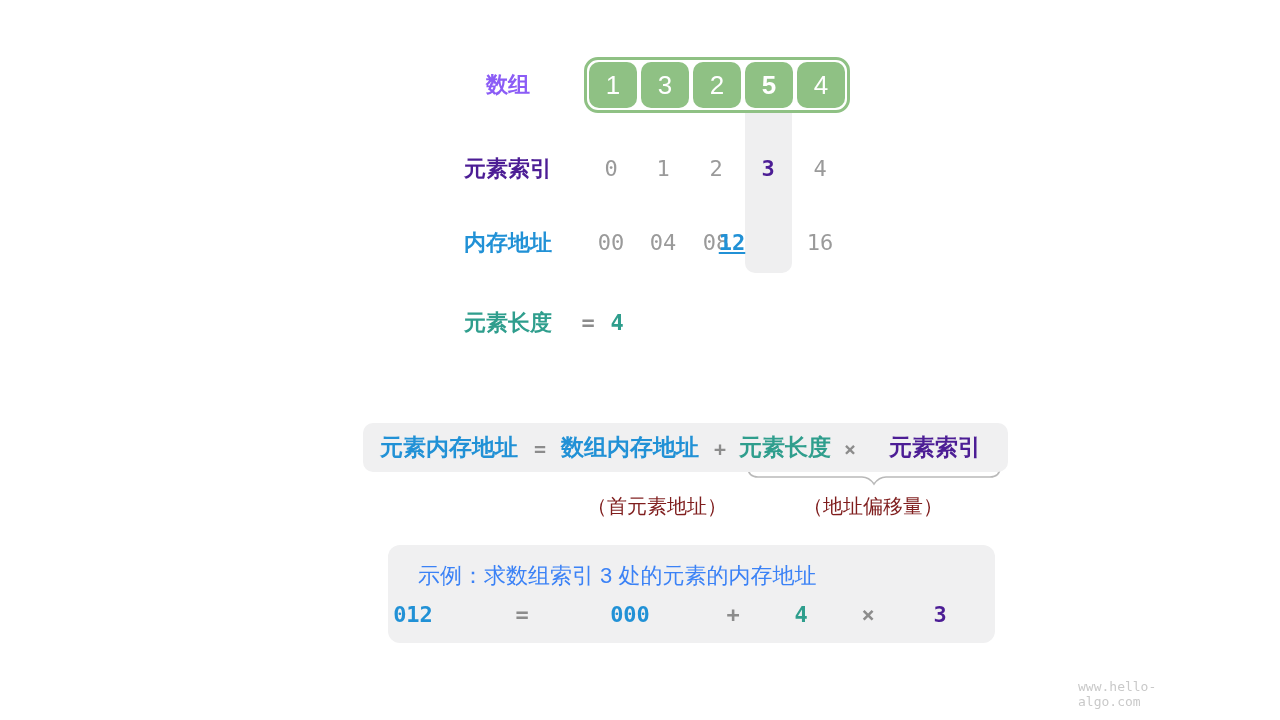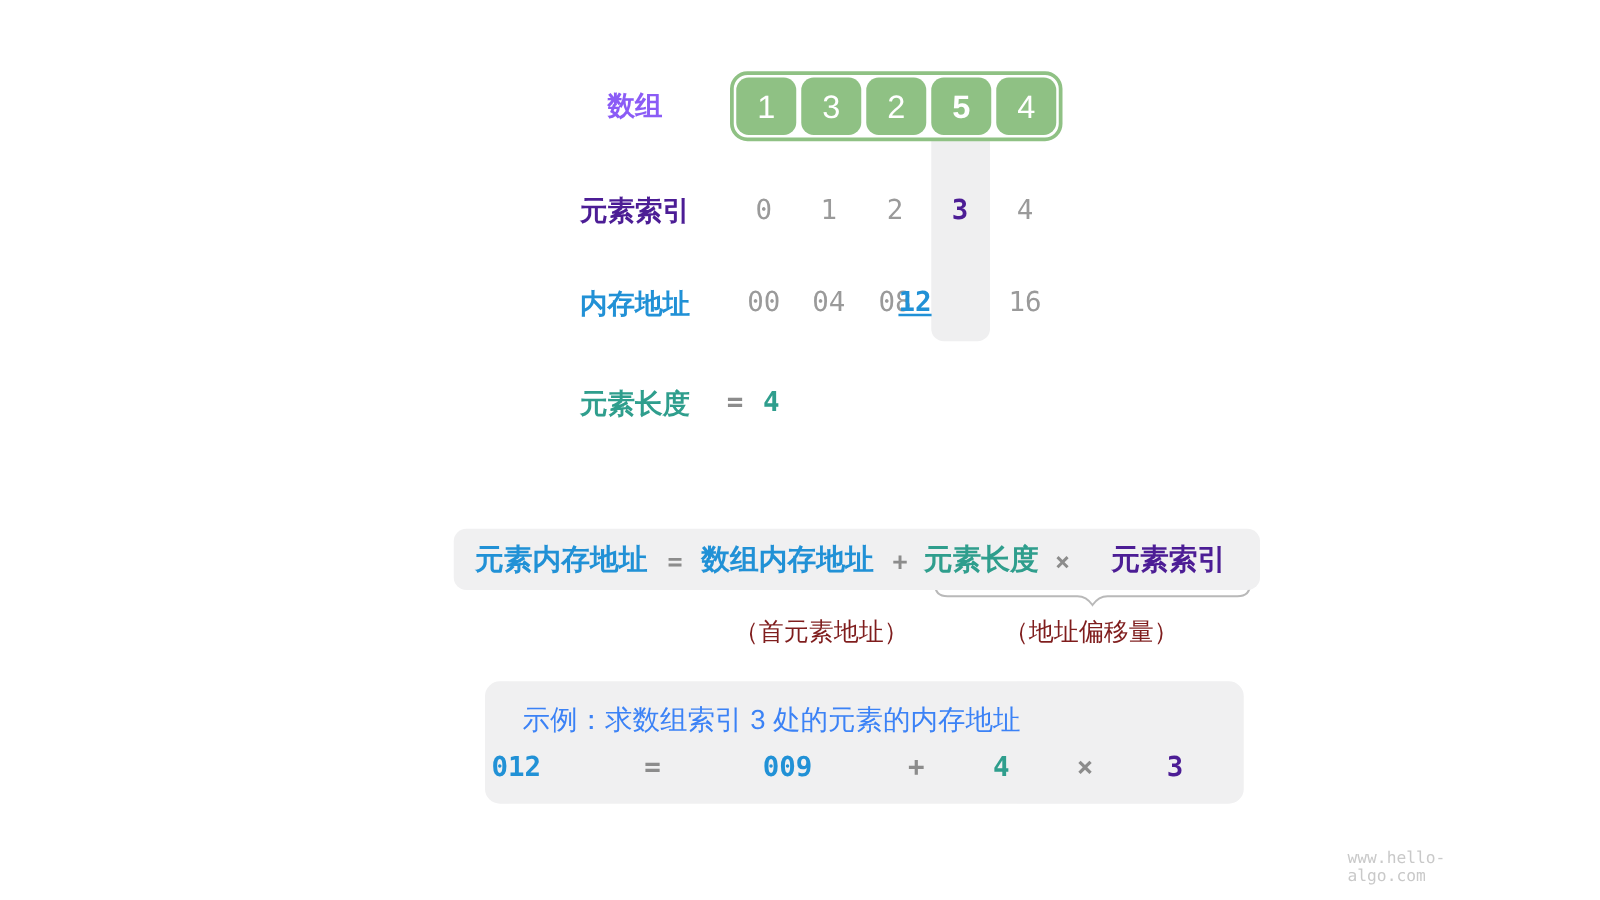--- a/index.html
+++ b/index.html
@@ -130,19 +130,19 @@
   <path d="M3,3 Q3,13 13,13 L117,13 Q124,13 129,20 Q134,13 141,13 L245,13 Q255,13 255,3" fill="none" stroke="#b9b9b9" stroke-width="1.6" stroke-linecap="round"></path>
 </svg>
 
 <div class="abs annotation center-x" style="left:657px;">（首元素地址）</div>
 <div class="abs annotation center-x" style="left:873px;">（地址偏移量）</div>
 
 <div class="abs example-box"></div>
 <div class="abs example-title">示例：求数组索引 3 处的元素的内存地址</div>
 <div class="abs example-num mono c-blue center-x" style="left:413px;">012</div>
 <div class="abs example-num mono c-gray center-x" style="left:522px;">=</div>
-<div class="abs example-num mono c-blue center-x" style="left:630px;">009</div>
+<div class="abs example-num mono c-blue center-x" style="left:630px;">000</div>
 <div class="abs example-num mono c-gray center-x" style="left:733px;">+</div>
 <div class="abs example-num mono c-teal center-x" style="left:801px;">4</div>
 <div class="abs example-num mono c-gray center-x" style="left:868px;">×</div>
 <div class="abs example-num mono c-orange center-x" style="left:940px;">3</div>
 
 <div class="abs watermark mono">www.hello-algo.com</div>
 
 </body></html>

